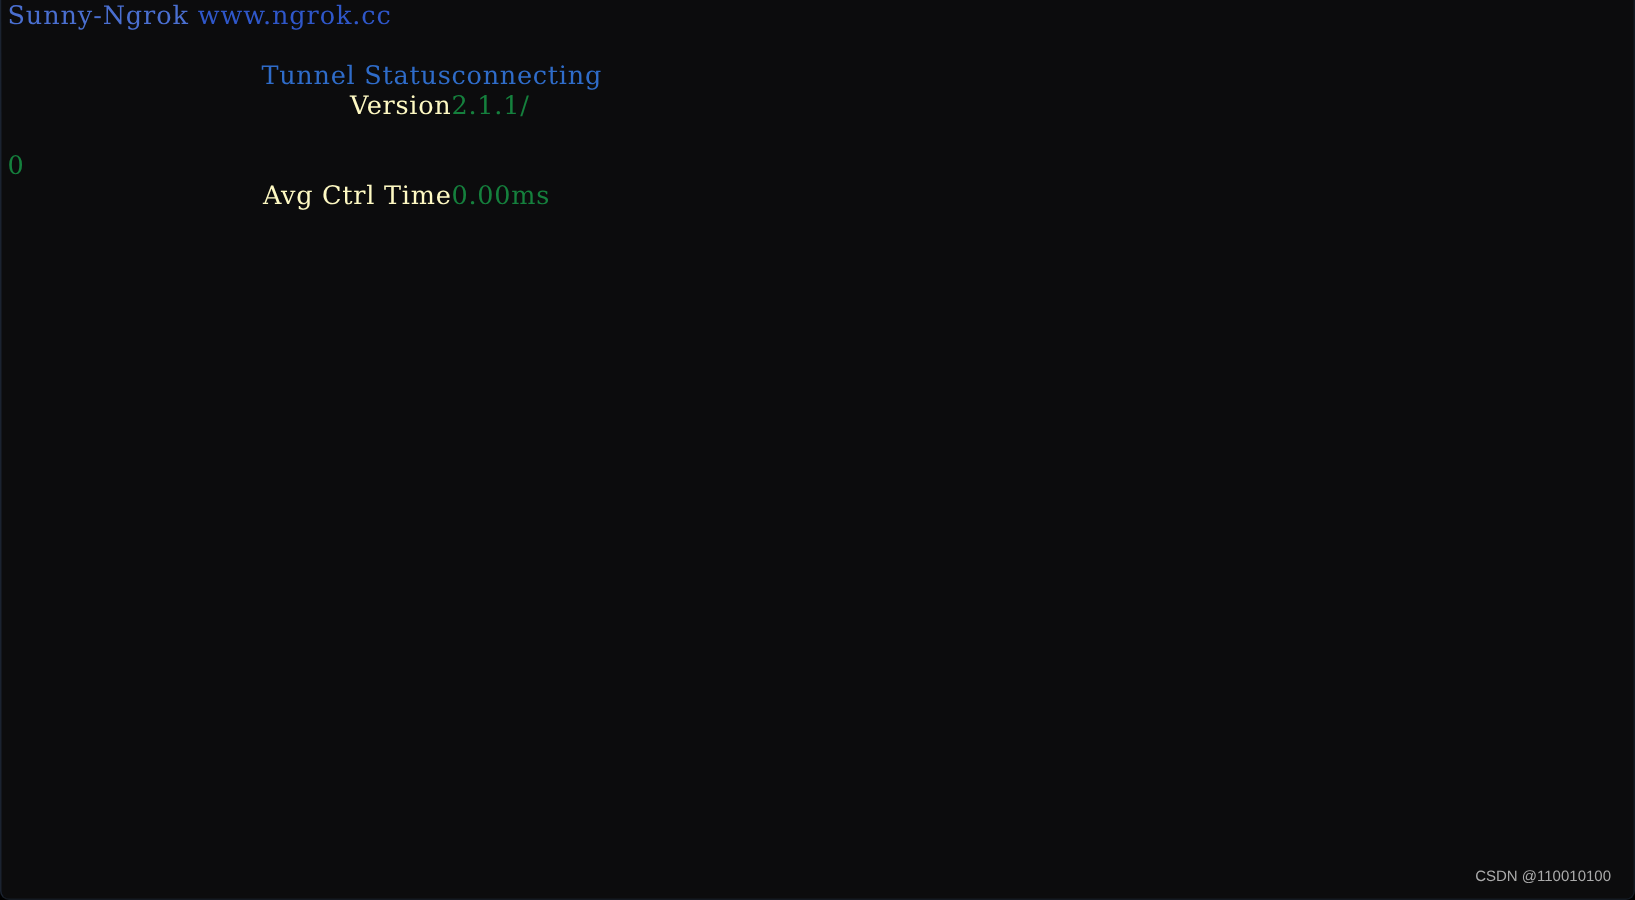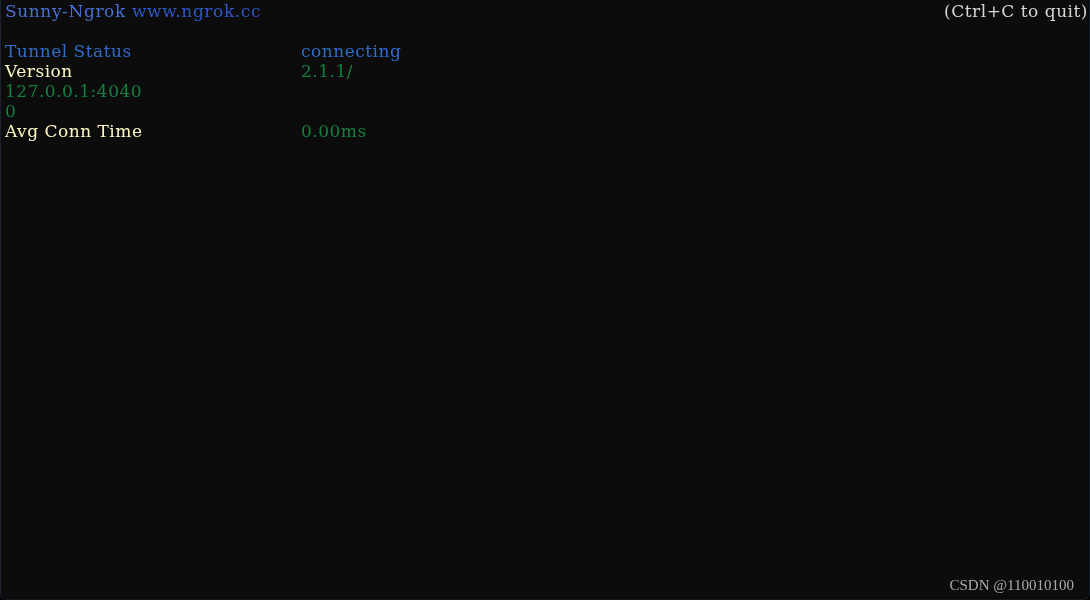--- a/index.html
+++ b/index.html
@@ -57,20 +57,21 @@
   
   .status-table {
     position: absolute;
     left: 4px;
     top: 41px;
   }
   .status-row {
     display: flex;
     height: 20px;
     line-height: 20px;
+    text-align: right;
   }
   .status-label {
     width: 296px;
     flex: 0 0 296px;
     font-size: 17px;
     letter-spacing: 0.5px;
     white-space: pre;
     color: #fef9c3;
   }
   .status-value {
@@ -82,60 +83,58 @@
   .status-row.accent .status-label,
   .status-row.accent .status-value {
     color: #2f6cc9;
   }
 
   
   .watermark {
     position: absolute;
     right: 15px;
     bottom: 6px;
-    font-family: Liberation Serif, serif;
-    font-size: 15px;
+    font-family: Liberation Sans, sans-serif;
+    font-size: 10px;
     line-height: 16px;
     color: #b9b9b9;
     white-space: pre;
     opacity: 0.92;
   }
 </style>
 </head>
 <body>
 
 <div id="terminal">
 
   <div class="header-line">
     <div class="brand"><span class="brand-name">Sunny-Ngrok</span><span> </span><span class="brand-url">www.ngrok.cc</span></div>
-    <div class="quit-hint">(Ctrl+C to quit)</div>
   </div>
 
   <div class="status-table">
 
     <div class="status-row accent">
       <span class="status-label">Tunnel Status</span>
       <span class="status-value">connecting</span>
     </div>
 
     <div class="status-row">
       <span class="status-label">Version</span>
       <span class="status-value">2.1.1/</span>
     </div>
 
     <div class="status-row">
-      <span class="status-value">127.0.0.1:4040</span>
     </div>
 
     <div class="status-row">
       <span class="status-value">0</span>
     </div>
 
     <div class="status-row">
-      <span class="status-label">Avg Conn Time</span>
+      <span class="status-label">Avg Ctrl Time</span>
       <span class="status-value">0.00ms</span>
     </div>
 
   </div>
 
   <div class="watermark">CSDN @110010100</div>
 
 </div>
 
 </body></html>

